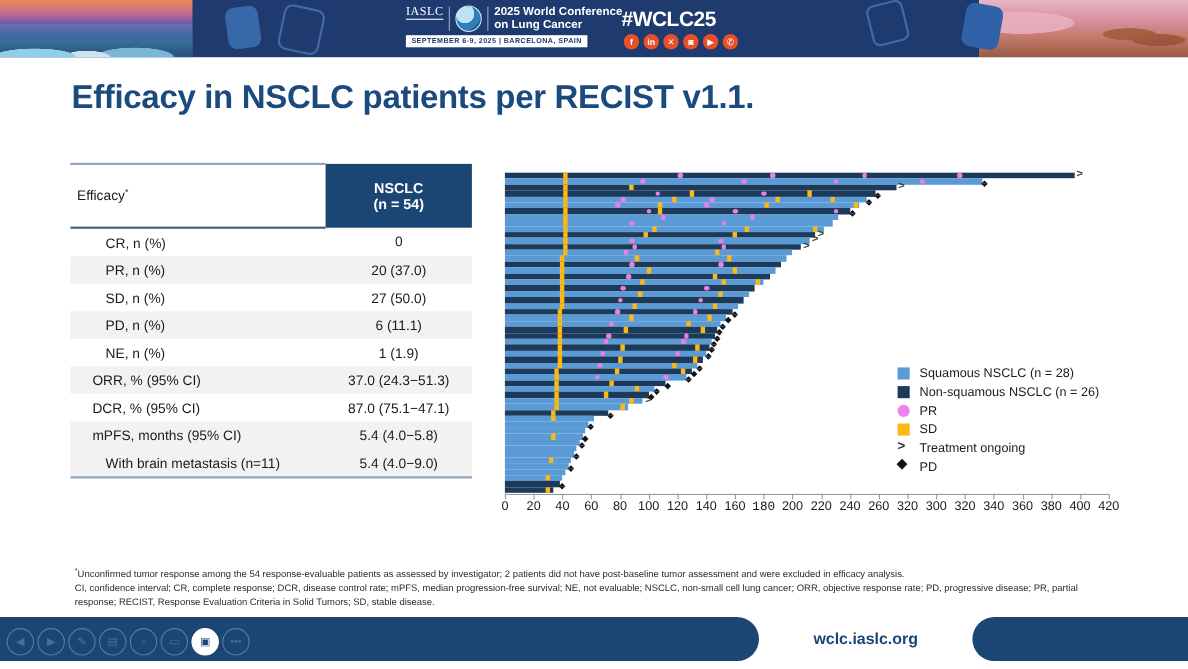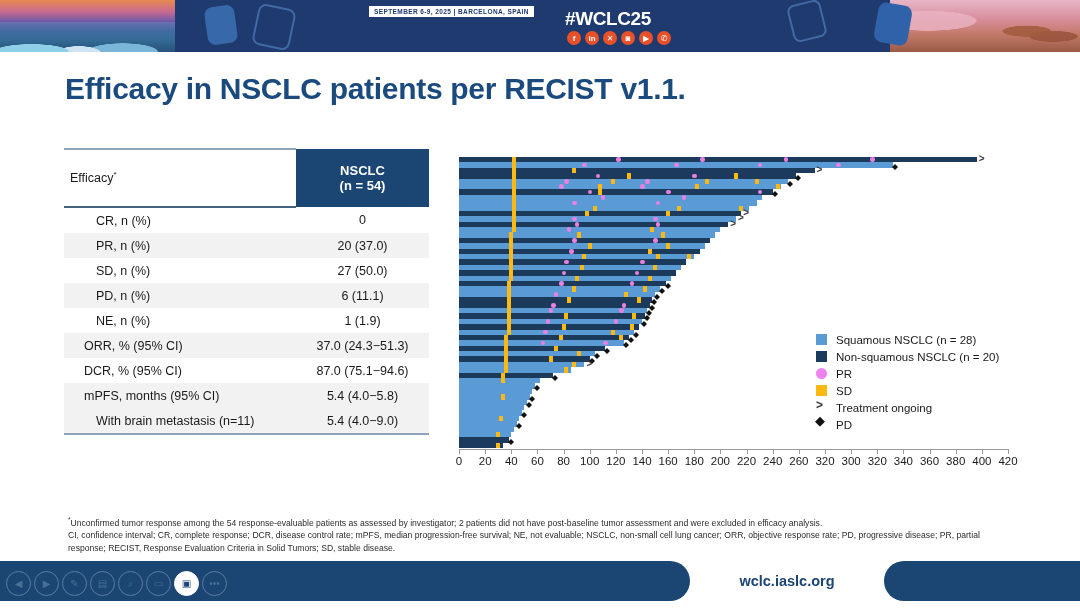--- a/index.html
+++ b/index.html
@@ -112,20 +112,32 @@
 
 <div id="banner">
   <div class="photo" id="photo-left"></div>
   <div class="photo" id="photo-right"></div>
   <div id="hexfill2"></div>
   <div class="hexshape" id="hex1"></div>
   <div class="hexshape" id="hex2"></div>
   <div id="hexfill"></div>
 
   <div id="iaslc-block">
+    <div id="iaslc-top">
+      <div id="iaslc-word">
+        <span>IASLC</span><small>&nbsp;</small>
+      </div>
+      <div class="vdiv"></div>
+      <div id="iaslc-globe"></div>
+      <div class="vdiv"></div>
+      <div id="conf-name">
+        <div>2025 World Conference</div>
+        <div>on Lung Cancer</div>
+      </div>
+    </div>
     <div id="conf-date">SEPTEMBER 6-9, 2025  |  BARCELONA, SPAIN</div>
   </div>
 
   <div id="hashtag">#WCLC25</div>
   <div id="social">
     <div class="soc">f</div>
     <div class="soc">in</div>
     <div class="soc">✕</div>
     <div class="soc">◙</div>
     <div class="soc">▶</div>
@@ -166,21 +178,21 @@
         <tr>
           <td class="rlabel indent">NE, n (%)</td>
           <td class="rval">1 (1.9)</td>
         </tr>
         <tr>
           <td class="rlabel alt">ORR, % (95% CI)</td>
           <td class="rval alt">37.0 (24.3−51.3)</td>
         </tr>
         <tr>
           <td class="rlabel">DCR, % (95% CI)</td>
-          <td class="rval">87.0 (75.1−94.6)</td>
+          <td class="rval">87.0 (75.1−47.1)</td>
         </tr>
         <tr>
           <td class="rlabel alt">mPFS, months (95% CI)</td>
           <td class="rval alt">5.4 (4.0−5.8)</td>
         </tr>
         <tr class="lastrow">
           <td class="rlabel indent alt">With brain metastasis (n=11)</td>
           <td class="rval alt">5.4 (4.0−9.0)</td>
         </tr>
       </tbody>
@@ -533,21 +545,21 @@
       <div class="ticklabel" style="left: 111.571px;">80</div>
       <div class="tick" style="left: 137.714px;"></div>
       <div class="ticklabel" style="left: 137.714px;">100</div>
       <div class="tick" style="left: 163.857px;"></div>
       <div class="ticklabel" style="left: 163.857px;">120</div>
       <div class="tick" style="left: 190px;"></div>
       <div class="ticklabel" style="left: 190px;">140</div>
       <div class="tick" style="left: 216.143px;"></div>
       <div class="ticklabel" style="left: 216.143px;">160</div>
       <div class="tick" style="left: 242.286px;"></div>
-      <div class="ticklabel" style="left: 242.286px;">180</div>
+      <div class="ticklabel" style="left: 242.286px; font-family: Liberation Mono, monospace;">180</div>
       <div class="tick" style="left: 268.429px;"></div>
       <div class="ticklabel" style="left: 268.429px;">200</div>
       <div class="tick" style="left: 294.571px;"></div>
       <div class="ticklabel" style="left: 294.571px;">220</div>
       <div class="tick" style="left: 320.714px;"></div>
       <div class="ticklabel" style="left: 320.714px;">240</div>
       <div class="tick" style="left: 346.857px;"></div>
       <div class="ticklabel" style="left: 346.857px;">260</div>
       <div class="tick" style="left: 373px;"></div>
       <div class="ticklabel" style="left: 373px;">320</div>
@@ -568,21 +580,21 @@
     </div>
 </div>
 
 <div id="legend">
   <div class="lrow">
     <span class="lsw sqc"></span>
     <span>Squamous NSCLC (n = 28)</span>
   </div>
   <div class="lrow">
     <span class="lsw nsqc"></span>
-    <span>Non-squamous NSCLC (n = 20)</span>
+    <span>Non-squamous NSCLC (n = 26)</span>
   </div>
   <div class="lrow">
     <span class="lsw prc"></span>
     <span>PR</span>
   </div>
   <div class="lrow">
     <span class="lsw sdc"></span>
     <span>SD</span>
   </div>
   <div class="lrow">

